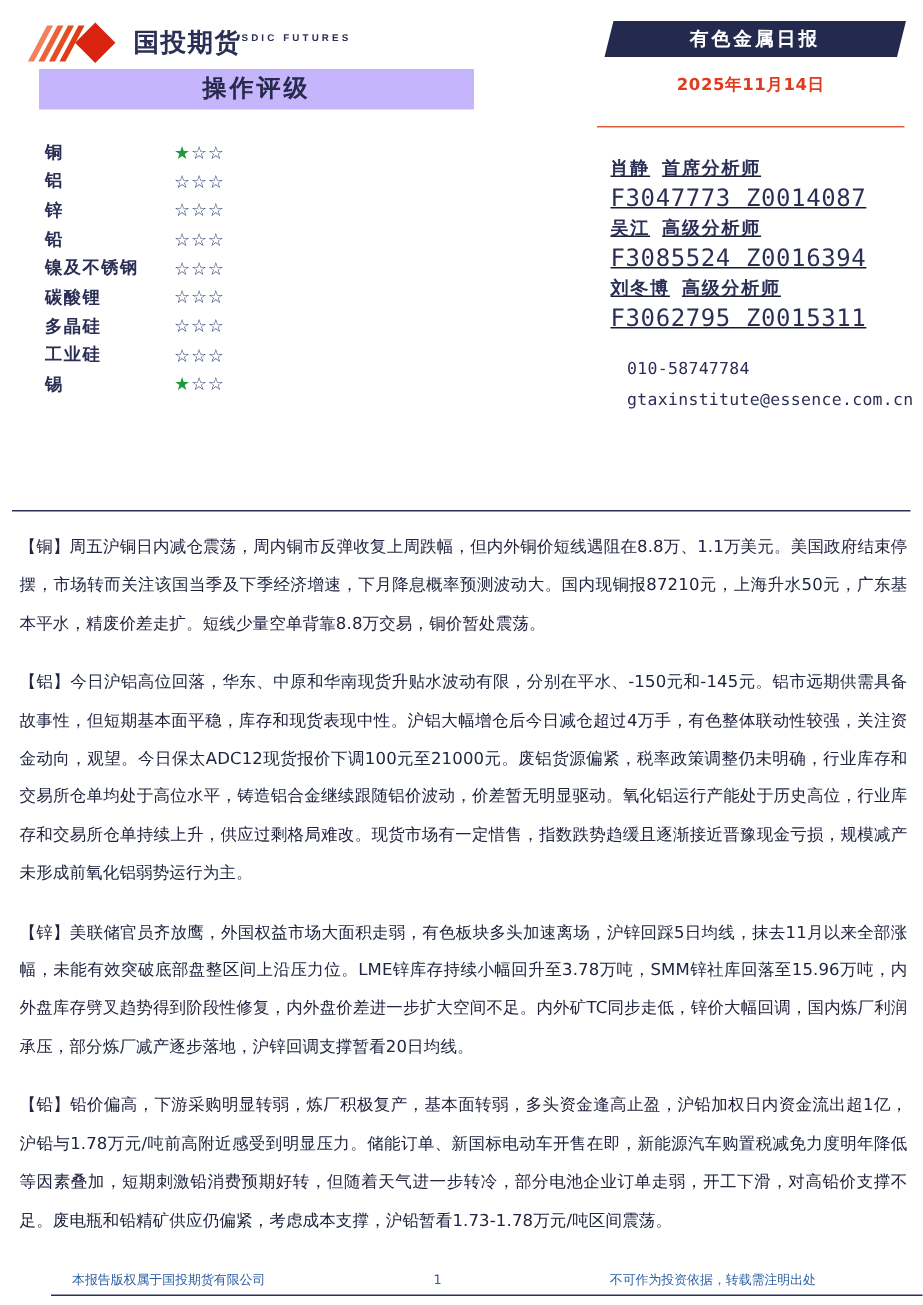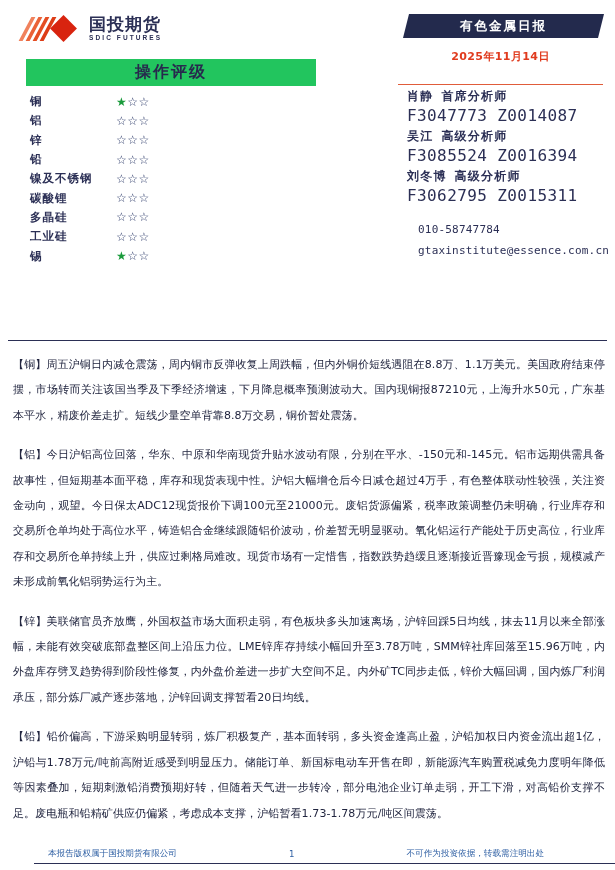--- a/index.html
+++ b/index.html
@@ -51,21 +51,21 @@
   .stripe.s4 { left: 22px; background:#dd3c16; }
   #logo-diamond {
     position: absolute;
     left: 30px; top: 3px;
     width: 19px; height: 19px;
     background: #d8240f;
     transform: rotate(45deg);
   }
   #logo-text {
     display: flex;
-    flex-direction: column;
+    flex-direction: row;
     line-height: 1;
   }
   #logo-cn {
     font-size: 17px;
     font-weight: bold;
     letter-spacing: 1px;
     color: #2b2f55;
     font-family: "DejaVu Sans", sans-serif;
   }
   #logo-en {
@@ -73,23 +73,23 @@
     font-weight: bold;
     letter-spacing: 2.1px;
     color: #2b2f55;
     margin-top: 2px;
     font-family: "Liberation Sans", sans-serif;
   }
 
   
   #rating-banner {
     position: absolute;
-    left: 26px; top: 59px;
+    left: 26px; top: 46px;
     width: 290px; height: 27px;
-    background: #22c55e;
+    background: #c4b5fd;
     display: flex;
     align-items: center;
     justify-content: center;
   }
   #rating-title {
     font-size: 16px;
     font-weight: bold;
     color: #27294d;
     letter-spacing: 2px;
   }
@@ -153,22 +153,23 @@
     padding-bottom: 20px;
   }
   #report-date {
     color: #e03b1e;
     font-size: 11px;
     font-weight: bold;
     letter-spacing: 0.4px;
   }
 
   #analysts {
-    margin-top: 2px;
+    margin-top: 18px;
     margin-left: 9px;
+    text-decoration: underline;
   }
   .analyst {
     margin-bottom: 2px;
   }
   .analyst-line1 {
     font-size: 12px;
     font-weight: bold;
     color: #2b2f55;
     letter-spacing: 1.2px;
     line-height: 19px;

